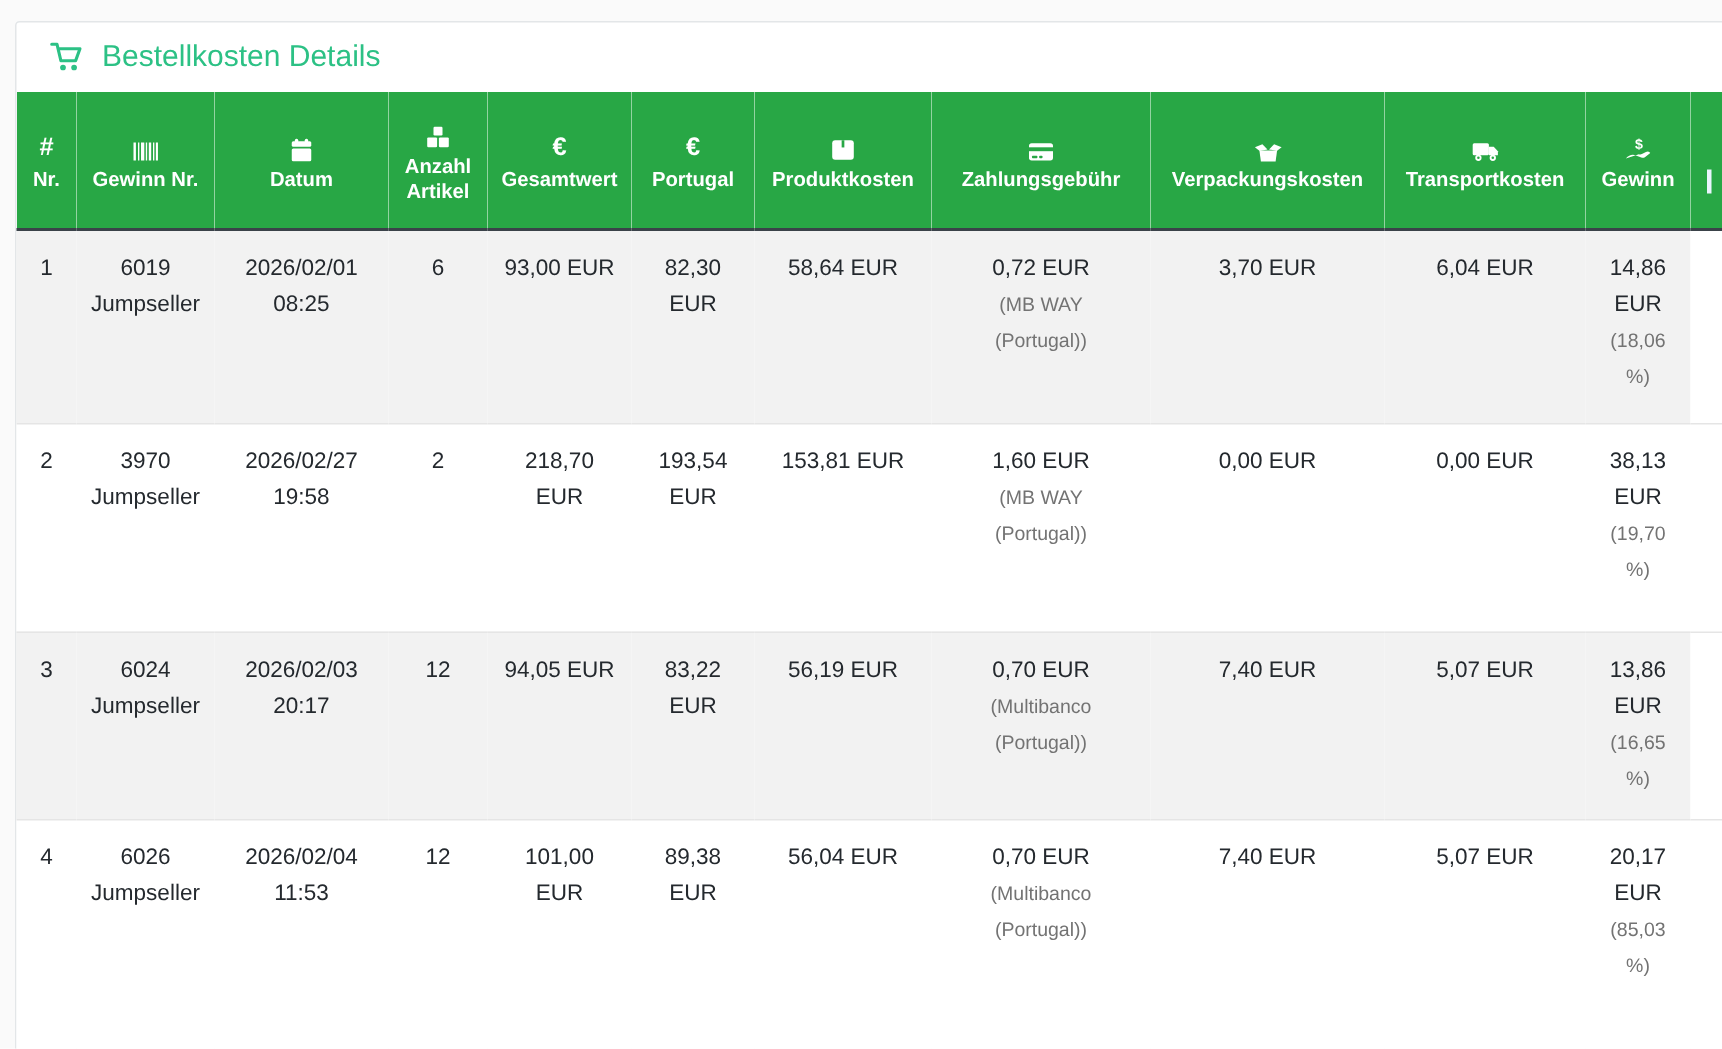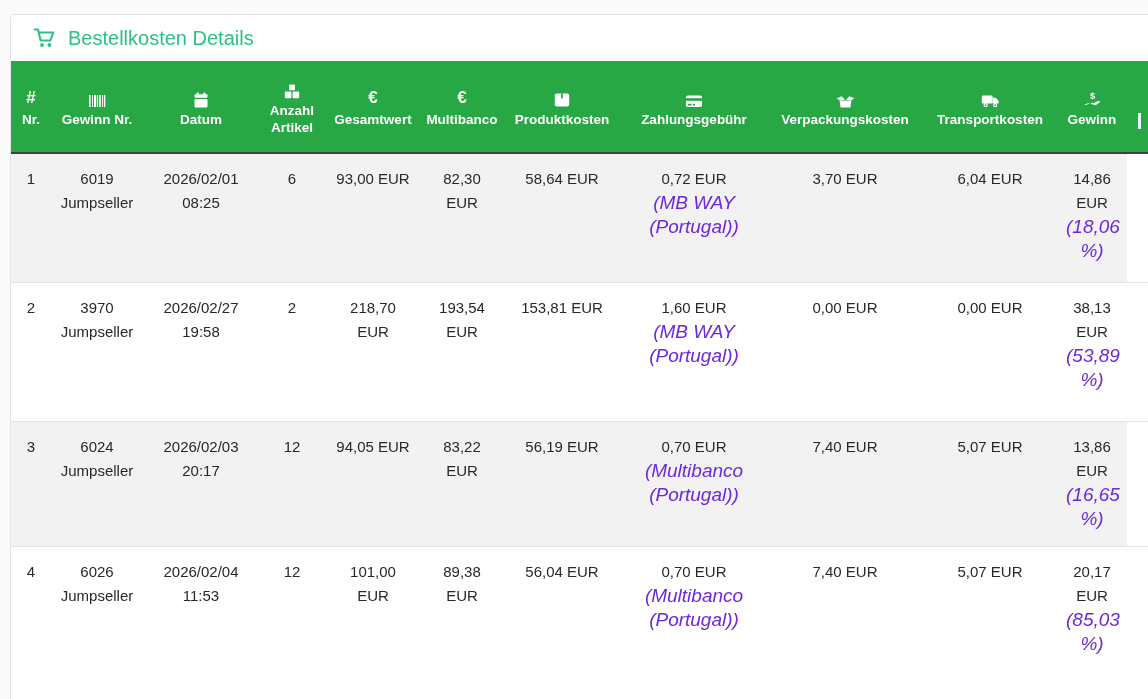--- a/index.html
+++ b/index.html
@@ -52,21 +52,21 @@
   tbody tr:nth-child(1) { height:129px; }
   tbody tr:nth-child(2) { height:139px; }
   tbody tr:nth-child(3) { height:125px; }
   tbody tr:nth-child(4) { height:240px; }
 
   tbody td:nth-child(2) { padding-left:6px;  padding-right:6px; }
   tbody td:nth-child(5) { padding-left:9px;  padding-right:9px; }
   tbody td:nth-child(8) { padding-left:14px; padding-right:14px; }
   tbody td:nth-child(11){ padding-left:9px;  padding-right:9px; }
 
-  .sub { display:block; font-size:19px; color:#6d28d9; line-height:24px;font-style:italic; }
+  .sub { display:block; font-size:13px; color:#737373; line-height:24px; }
 
   .clipped-glyph {
     position:absolute; left:11px; top:52px;
     width:3px; height:16px; background:#e9f5fd;
   }
 </style>
 </head>
 <body>
 
 <div class="card">
@@ -137,21 +137,21 @@
             </svg>
           </span>
           <span class="th-label">Anzahl Artikel</span>
         </th>
         <th>
           <span class="th-ico">€</span>
           <span class="th-label">Gesamtwert</span>
         </th>
         <th>
           <span class="th-ico">€</span>
-          <span class="th-label">Multibanco</span>
+          <span class="th-label">Portugal</span>
         </th>
         <th>
           <span class="th-ico">
             <svg width="18" height="16" viewBox="0 0 18 16">
               <rect x="1.8" y="1.5" width="14.4" height="13" rx="2" fill="#fff"></rect>
               <rect x="8.1" y="1.5" width="1.8" height="4.8" fill="#28a745"></rect>
             </svg>
           </span>
           <span class="th-label">Produktkosten</span>
         </th>
@@ -247,21 +247,21 @@
         <td>193,54 EUR</td>
         <td>153,81 EUR</td>
         <td>
           <span>1,60 EUR</span>
           <span class="sub">(MB WAY (Portugal))</span>
         </td>
         <td>0,00 EUR</td>
         <td>0,00 EUR</td>
         <td>
           <span>38,13 EUR</span>
-          <span class="sub">(53,89 %)</span>
+          <span class="sub">(19,70 %)</span>
         </td>
         <td></td>
       </tr>
 
       <tr>
         <td>3</td>
         <td>
           <span>6024</span>
           <span>Jumpseller</span>
         </td>

